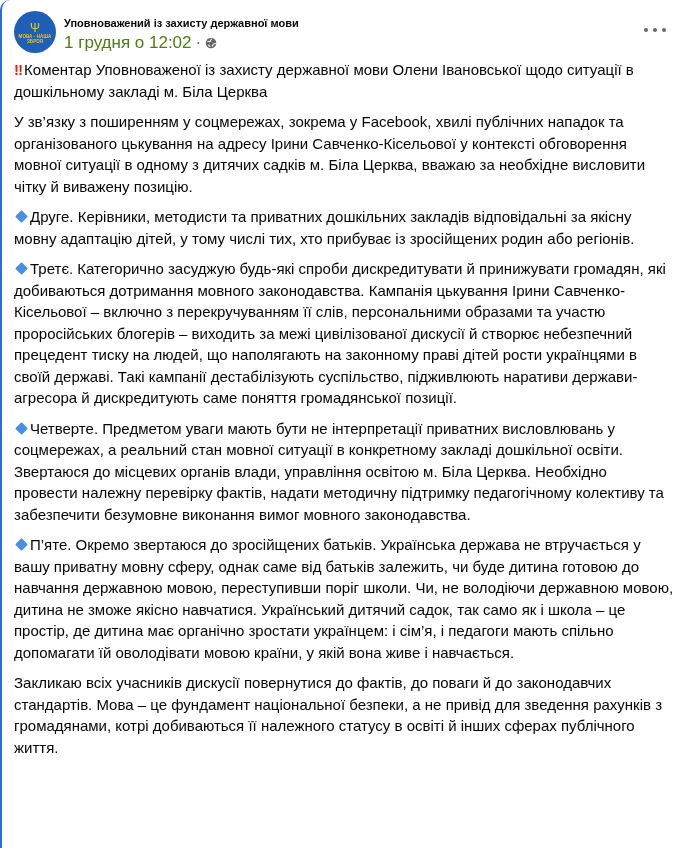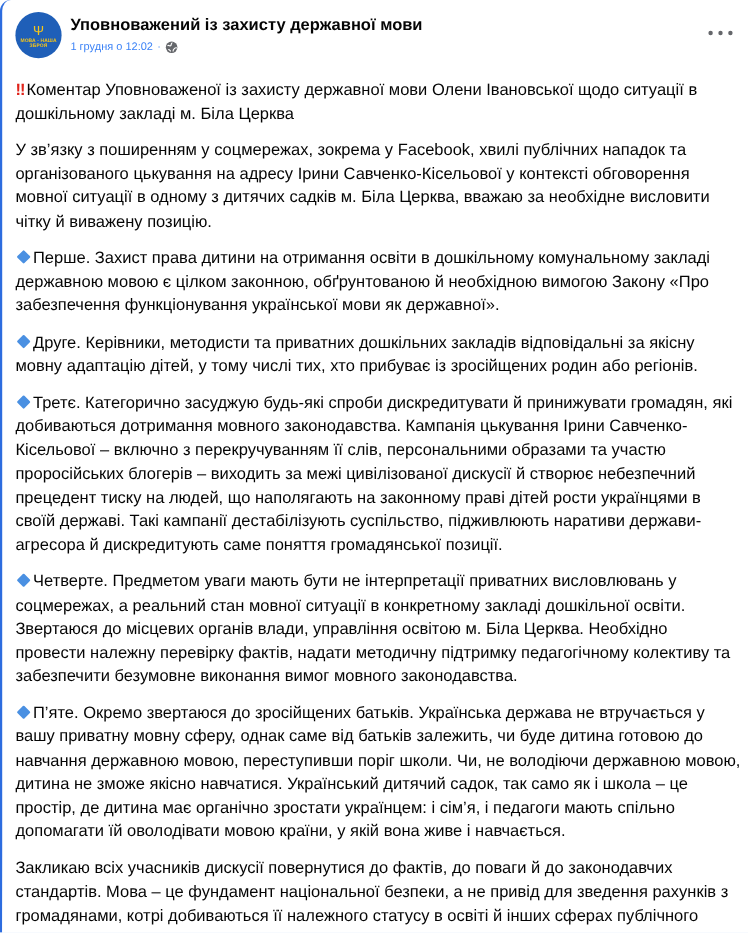--- a/index.html
+++ b/index.html
@@ -66,30 +66,30 @@
       text-align: center;
       font-weight: bold;
       letter-spacing: 0.1px;
     }
     .meta {
       margin-left: 8px;
       display: flex;
       flex-direction: column;
     }
     .page-name {
-      font-size: 15px;
+      font-size: 11px;
       font-weight: bold;
       color: #050505;
       line-height: 20px;
     }
     .timestamp-row {
       display: flex;
       align-items: center;
-      font-size: 10px;
-      color: #3b82f6;
+      font-size: 17px;
+      color: #4d7c0f;
       line-height: 18px;
       margin-top: 1px;
       text-align: center;
     }
     .dot-sep {
       margin: 0 4px;
     }
     .globe {
       width: 12px;
       height: 12px;
@@ -116,21 +116,21 @@
     .content {
       position: absolute;
       left: 12px;
       top: 59px;
       width: 660px;
       font-size: 15px;
       line-height: 21.5px;
       color: #050505;
     }
     .content p {
-      margin: 12px 0 9px 0;
+      margin: 0 0 9px 0;
       white-space: normal;
     }
     .title-line {
       margin-bottom: 9px;
     }
     .emoji-alert {
       color: #e0241b;
       font-weight: bold;
       letter-spacing: -2px;
       margin-right: 3px;
@@ -174,23 +174,20 @@
       <span></span>
       <span></span>
   </div>
 
   <div class="content">
     <p class="title-line">
       <span class="emoji-alert">‼</span><span>Коментар Уповноваженої із захисту державної мови Олени Івановської щодо ситуації в дошкільному закладі м. Біла Церква</span>
     </p>
     <p>У зв’язку з поширенням у соцмережах, зокрема у Facebook, хвилі публічних нападок та організованого цькування на адресу Ірини Савченко-Кісельової у контексті обговорення мовної ситуації в одному з дитячих садків м. Біла Церква, вважаю за необхідне висловити чітку й виважену позицію.</p>
     <p>
-      <span class="diamond"></span><span>Перше. Захист права дитини на отримання освіти в дошкільному комунальному закладі державною мовою є цілком законною, обґрунтованою й необхідною вимогою Закону «Про забезпечення функціонування української мови як державної».</span>
-    </p>
-    <p>
       <span class="diamond"></span><span>Друге. Керівники, методисти та приватних дошкільних закладів відповідальні за якісну мовну адаптацію дітей, у тому числі тих, хто прибуває із зросійщених родин або регіонів.</span>
     </p>
     <p>
       <span class="diamond"></span><span>Третє. Категорично засуджую будь-які спроби дискредитувати й принижувати громадян, які добиваються дотримання мовного законодавства. Кампанія цькування Ірини Савченко-Кісельової – включно з перекручуванням її слів, персональними образами та участю проросійських блогерів – виходить за межі цивілізованої дискусії й створює небезпечний прецедент тиску на людей, що наполягають на законному праві дітей рости українцями в своїй державі. Такі кампанії дестабілізують суспільство, підживлюють наративи держави-агресора й дискредитують саме поняття громадянської позиції.</span>
     </p>
     <p>
       <span class="diamond"></span><span>Четверте. Предметом уваги мають бути не інтерпретації приватних висловлювань у соцмережах, а реальний стан мовної ситуації в конкретному закладі дошкільної освіти. Звертаюся до місцевих органів влади, управління освітою м. Біла Церква. Необхідно провести належну перевірку фактів, надати методичну підтримку педагогічному колективу та забезпечити безумовне виконання вимог мовного законодавства.</span>
     </p>
     <p>
       <span class="diamond"></span><span>П’яте. Окремо звертаюся до зросійщених батьків. Українська держава не втручається у вашу приватну мовну сферу, однак саме від батьків залежить, чи буде дитина готовою до навчання державною мовою, переступивши поріг школи. Чи, не володіючи державною мовою, дитина не зможе якісно навчатися. Український дитячий садок, так само як і школа – це простір, де дитина має органічно зростати українцем: і сім’я, і педагоги мають спільно допомагати їй оволодівати мовою країни, у якій вона живе і навчається.</span>

